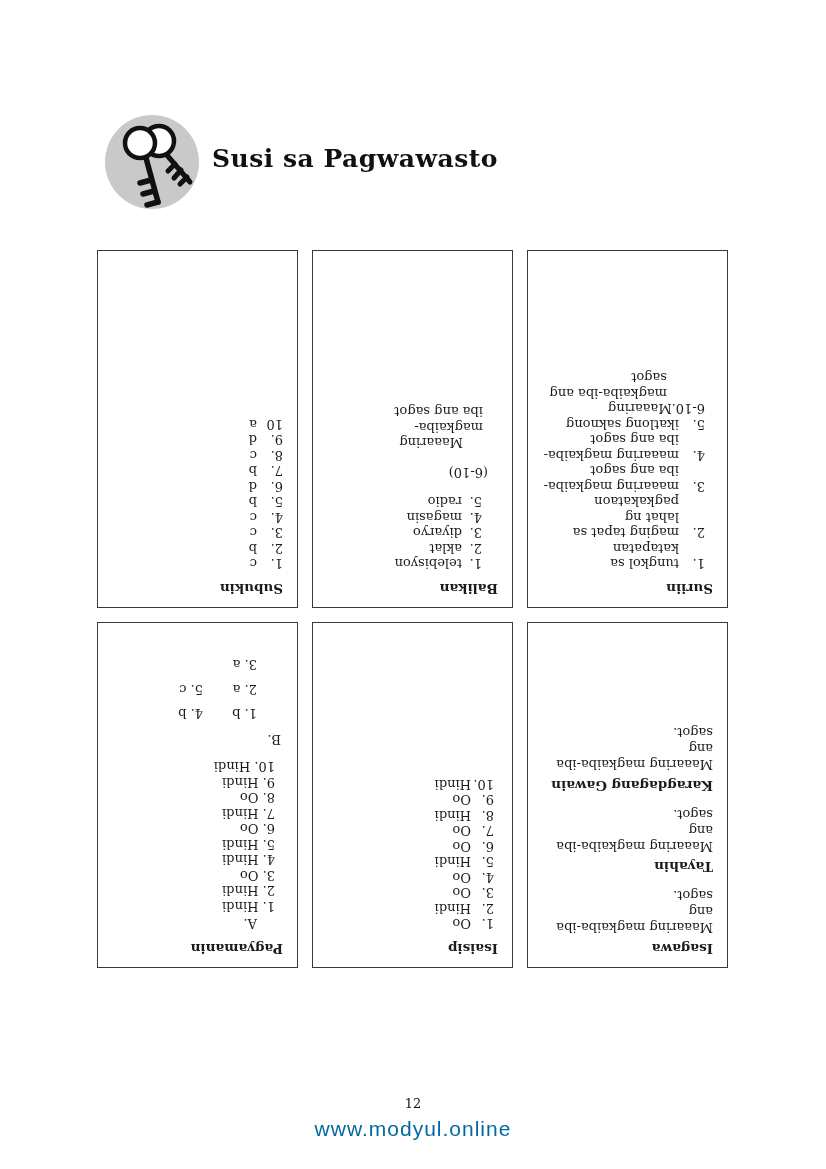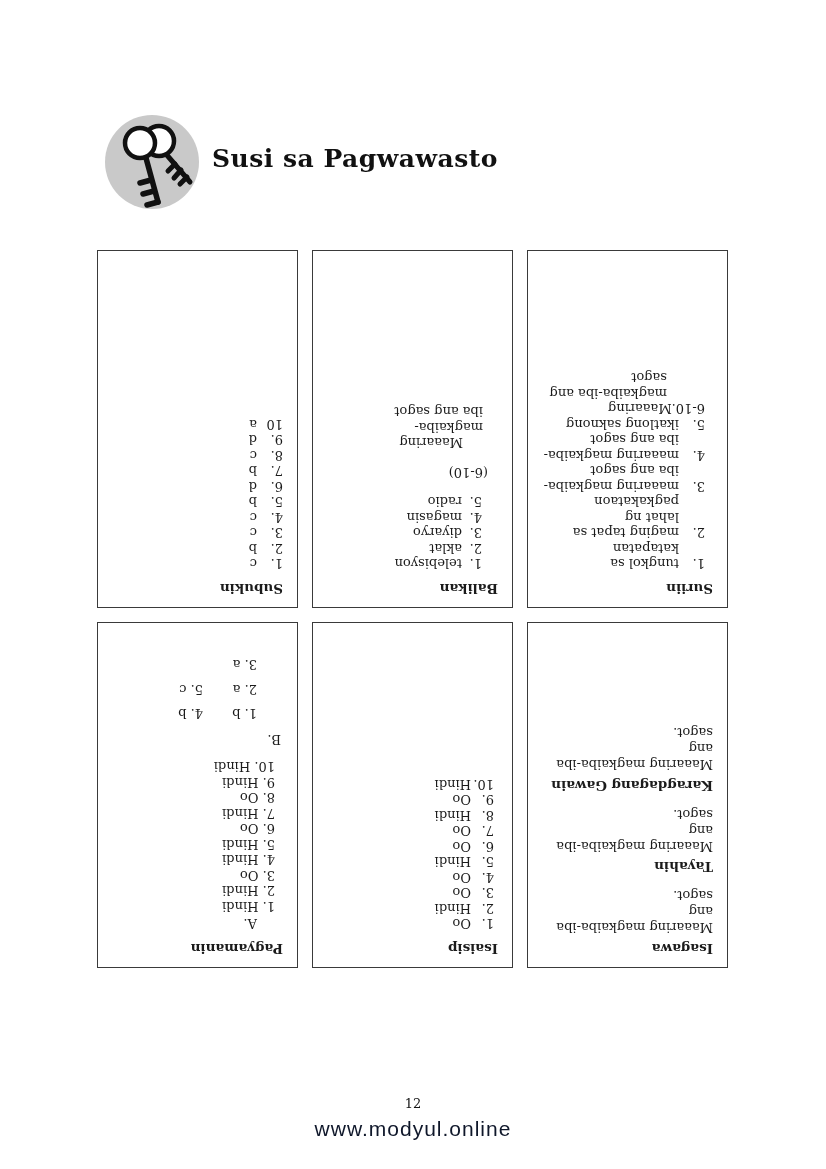--- a/index.html
+++ b/index.html
@@ -36,21 +36,21 @@
   .pagy .label-a{margin-left:26px;margin-bottom:2px;}
   .pagy .plain{margin-left:8px;}
   .pagy .label-b{margin-left:2px;margin-top:12px;margin-bottom:10px;}
   .pagy .brow{display:flex;margin-left:26px;margin-bottom:9px;}
   .pagy .bcol{flex:0 0 auto;width:54px;}
   
   .page-number{position:absolute;left:0;right:0;top:1096px;text-align:center;
                font-size:13px;color:#141414;}
   .watermark{position:absolute;left:0;right:0;top:1117px;text-align:center;
              font-family:"Liberation Sans", sans-serif;font-size:21px;
-             letter-spacing:1px;color:#0f172a;}
+             letter-spacing:1px;color:#0369a1;}
 </style>
 </head>
 <body>
 
 <div class="page">
 
   <div class="keys-badge">
     <svg viewBox="0 0 100 100" width="100" height="100">
       <circle cx="50" cy="50" r="47" fill="#c9c9c9"></circle>
       <g stroke="#111" stroke-width="5" stroke-linecap="round" fill="none">

